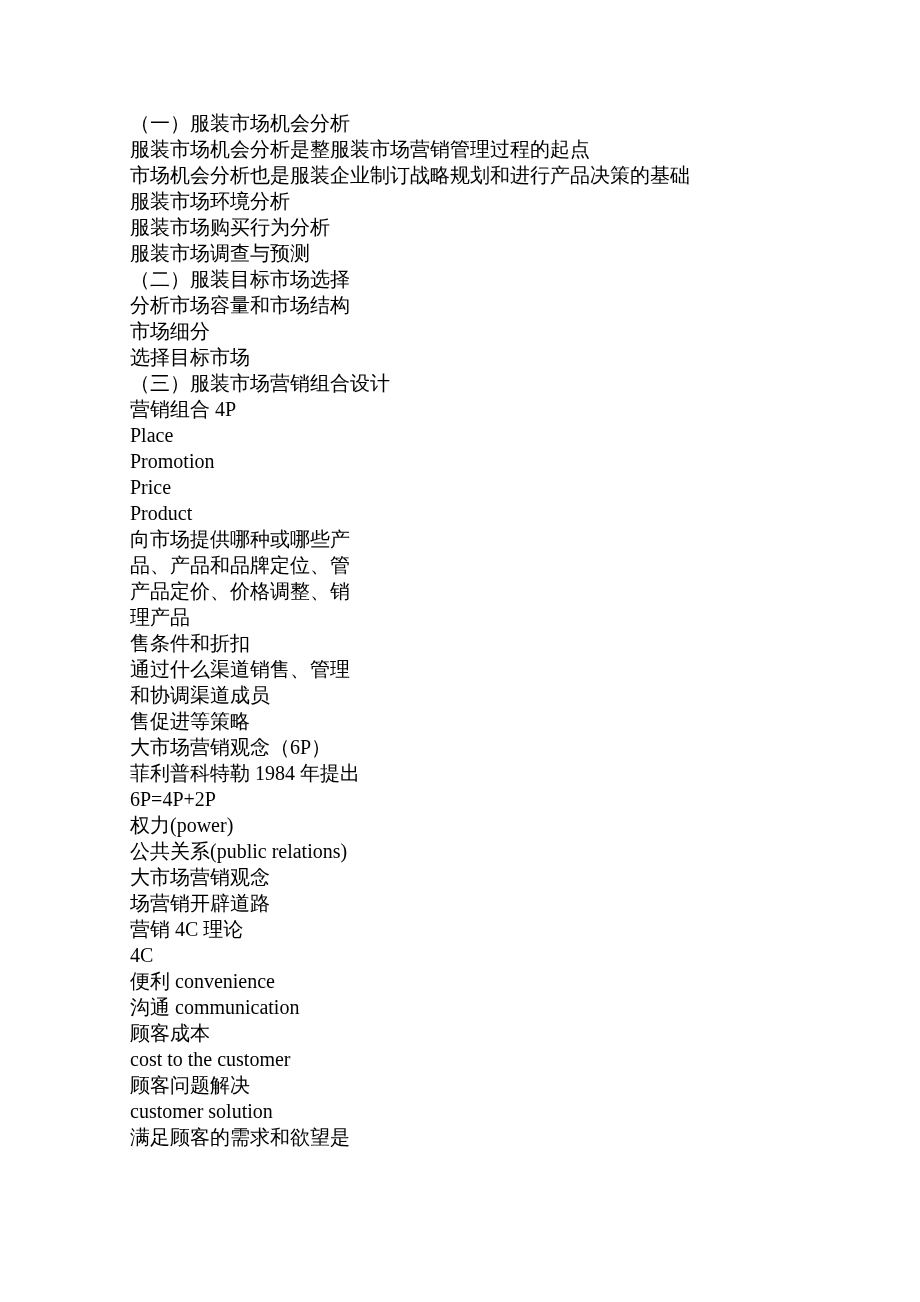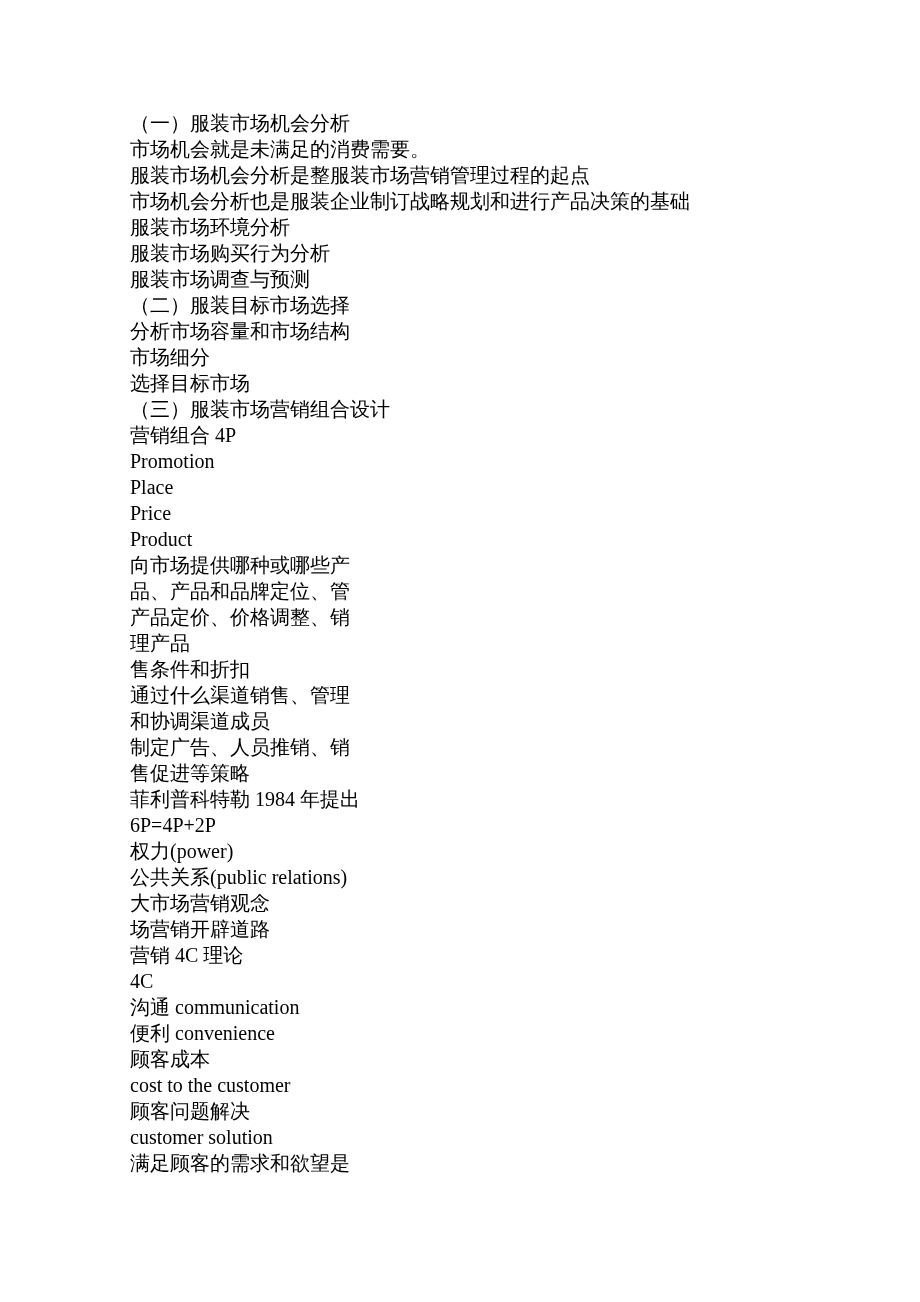--- a/index.html
+++ b/index.html
@@ -19,53 +19,52 @@
     .line {
       margin: 0;
       padding: 0;
     }
   </style>
 </head>
 <body>
 
 <div class="page">
   <p class="line">（一）服装市场机会分析</p>
-  <p class="line">市场机会就是未满足的消费需要。</p>
   <p class="line">服装市场机会分析是整服装市场营销管理过程的起点</p>
   <p class="line">市场机会分析也是服装企业制订战略规划和进行产品决策的基础</p>
   <p class="line">服装市场环境分析</p>
   <p class="line">服装市场购买行为分析</p>
   <p class="line">服装市场调查与预测</p>
   <p class="line">（二）服装目标市场选择</p>
   <p class="line">分析市场容量和市场结构</p>
   <p class="line">市场细分</p>
   <p class="line">选择目标市场</p>
   <p class="line">（三）服装市场营销组合设计</p>
   <p class="line">营销组合 4P</p>
+  <p class="line">Place</p>
   <p class="line">Promotion</p>
-  <p class="line">Place</p>
   <p class="line">Price</p>
   <p class="line">Product</p>
   <p class="line">向市场提供哪种或哪些产</p>
   <p class="line">品、产品和品牌定位、管</p>
   <p class="line">产品定价、价格调整、销</p>
   <p class="line">理产品</p>
   <p class="line">售条件和折扣</p>
   <p class="line">通过什么渠道销售、管理</p>
   <p class="line">和协调渠道成员</p>
-  <p class="line">制定广告、人员推销、销</p>
   <p class="line">售促进等策略</p>
+  <p class="line">大市场营销观念（6P）</p>
   <p class="line">菲利普科特勒 1984 年提出</p>
   <p class="line">6P=4P+2P</p>
   <p class="line">权力(power)</p>
   <p class="line">公共关系(public relations)</p>
   <p class="line">大市场营销观念</p>
   <p class="line">场营销开辟道路</p>
   <p class="line">营销 4C 理论</p>
   <p class="line">4C</p>
+  <p class="line">便利 convenience</p>
   <p class="line">沟通 communication</p>
-  <p class="line">便利 convenience</p>
   <p class="line">顾客成本</p>
   <p class="line">cost to the customer</p>
   <p class="line">顾客问题解决</p>
   <p class="line">customer solution</p>
   <p class="line">满足顾客的需求和欲望是</p>
 </div>
 
 </body></html>

